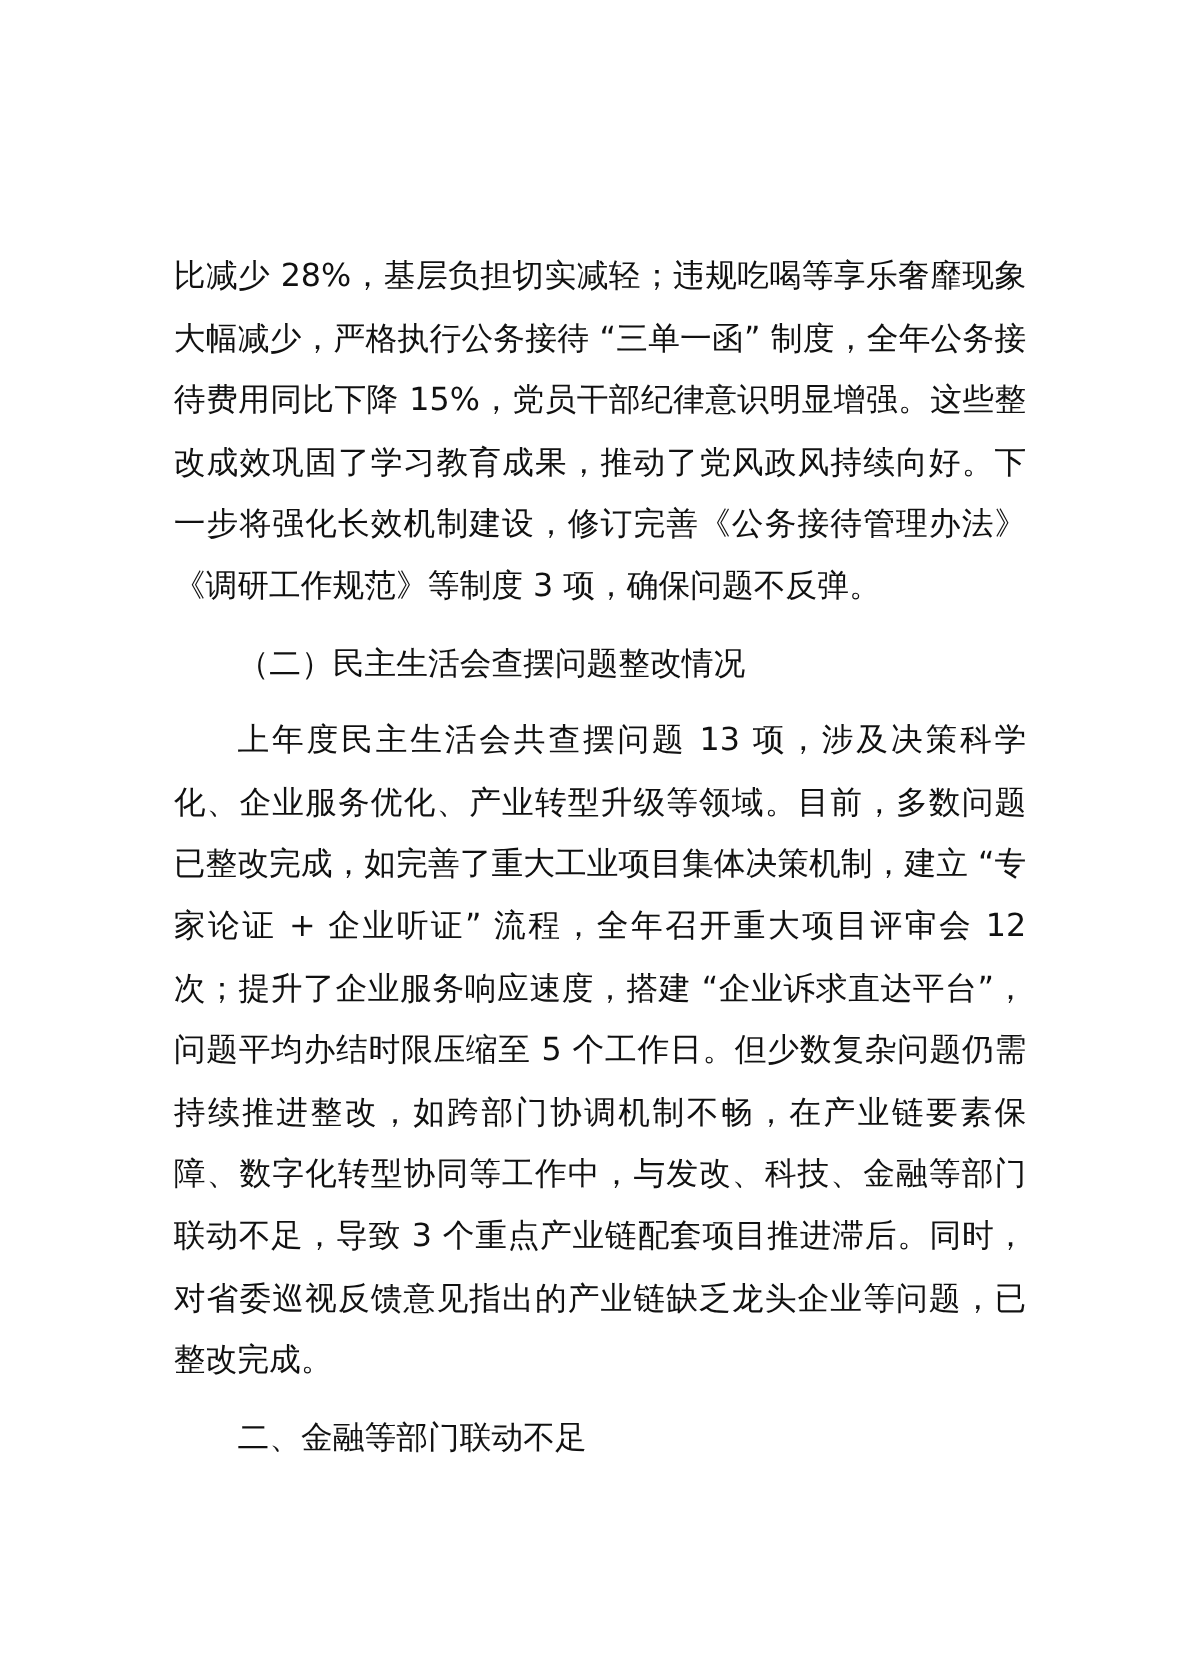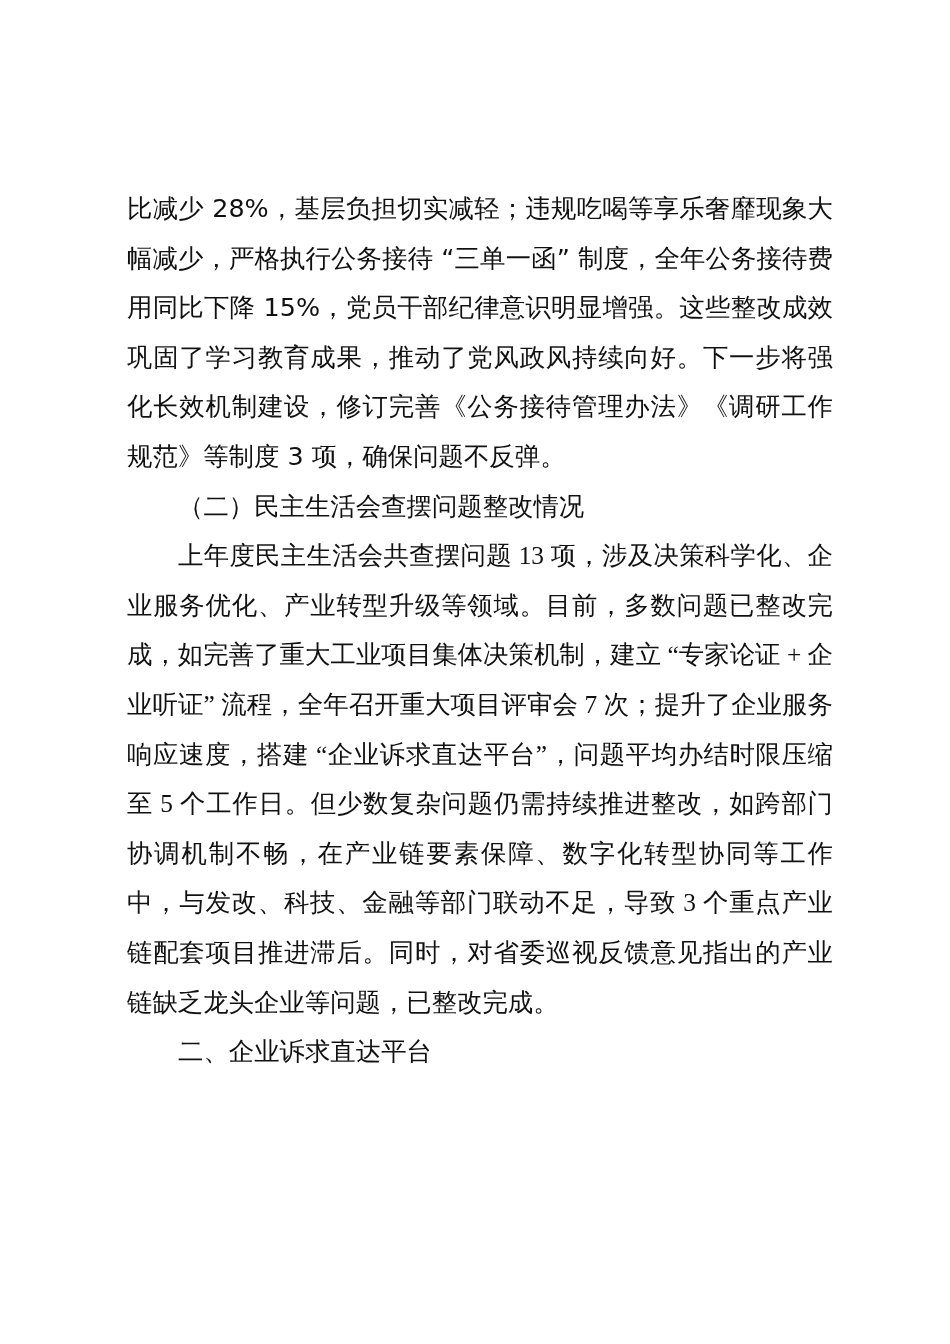--- a/index.html
+++ b/index.html
@@ -9,24 +9,24 @@
     left: 127px;
     top: 184px;
     width: 706px;
     font-family: "DejaVu Sans", "Liberation Sans", sans-serif;
     font-size: 25.4px;
     line-height: 49.6px;
     color: #111111;
     text-align: justify;
     text-justify: inter-ideograph;
   }
-  .page p { margin: 0; }
-  .indent { text-indent: 51px; font-family: Liberation Serif, serif; }
+  .page p { margin: 12px; }
+  .indent { text-indent: 51px; }
 </style>
 </head>
 <body>
 
 <div class="page">
   <p>比减少 28%，基层负担切实减轻；违规吃喝等享乐奢靡现象大幅减少，严格执行公务接待 “三单一函” 制度，全年公务接待费用同比下降 15%，党员干部纪律意识明显增强。这些整改成效巩固了学习教育成果，推动了党风政风持续向好。下一步将强化长效机制建设，修订完善《公务接待管理办法》《调研工作规范》等制度 3 项，确保问题不反弹。</p>
   <p class="indent">（二）民主生活会查摆问题整改情况</p>
-  <p class="indent">上年度民主生活会共查摆问题 13 项，涉及决策科学化、企业服务优化、产业转型升级等领域。目前，多数问题已整改完成，如完善了重大工业项目集体决策机制，建立 “专家论证 + 企业听证” 流程，全年召开重大项目评审会 7 次；提升了企业服务响应速度，搭建 “企业诉求直达平台”，问题平均办结时限压缩至 5 个工作日。但少数复杂问题仍需持续推进整改，如跨部门协调机制不畅，在产业链要素保障、数字化转型协同等工作中，与发改、科技、金融等部门联动不足，导致 3 个重点产业链配套项目推进滞后。同时，对省委巡视反馈意见指出的产业链缺乏龙头企业等问题，已整改完成。</p>
-  <p class="indent">二、企业诉求直达平台</p>
+  <p class="indent">上年度民主生活会共查摆问题 13 项，涉及决策科学化、企业服务优化、产业转型升级等领域。目前，多数问题已整改完成，如完善了重大工业项目集体决策机制，建立 “专家论证 + 企业听证” 流程，全年召开重大项目评审会 12 次；提升了企业服务响应速度，搭建 “企业诉求直达平台”，问题平均办结时限压缩至 5 个工作日。但少数复杂问题仍需持续推进整改，如跨部门协调机制不畅，在产业链要素保障、数字化转型协同等工作中，与发改、科技、金融等部门联动不足，导致 3 个重点产业链配套项目推进滞后。同时，对省委巡视反馈意见指出的产业链缺乏龙头企业等问题，已整改完成。</p>
+  <p class="indent">二、金融等部门联动不足</p>
 </div>
 
 </body></html>

